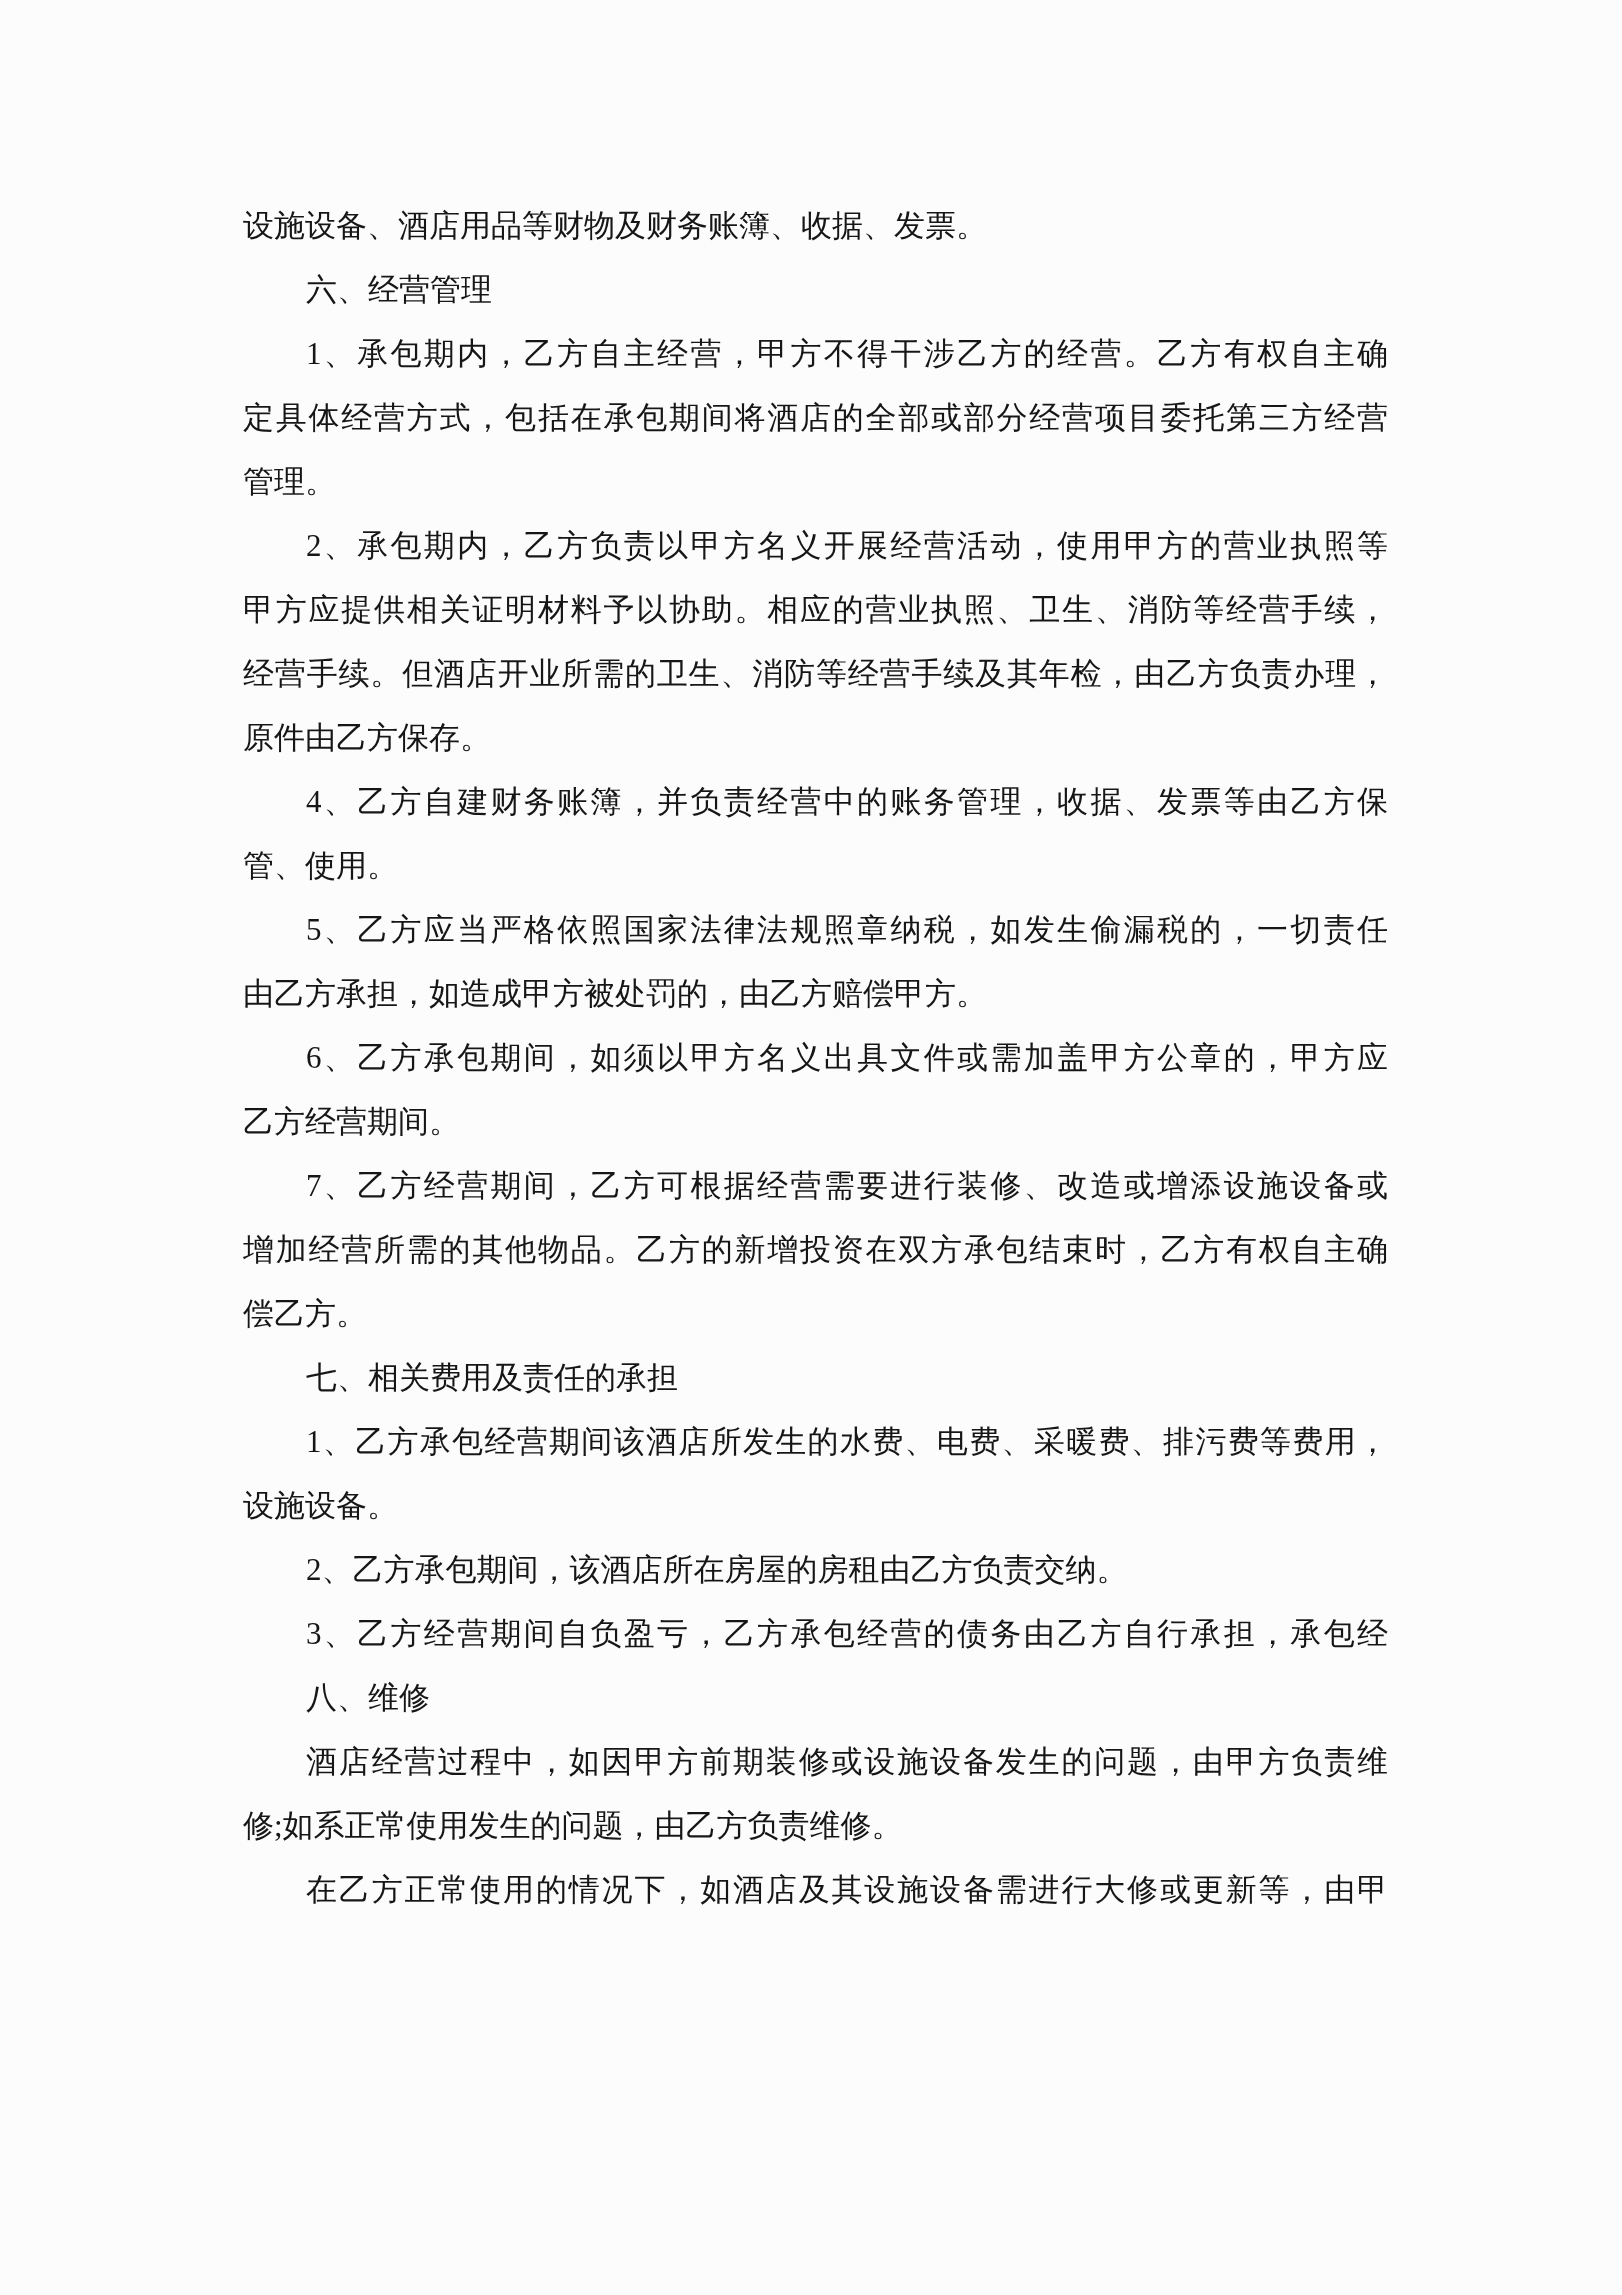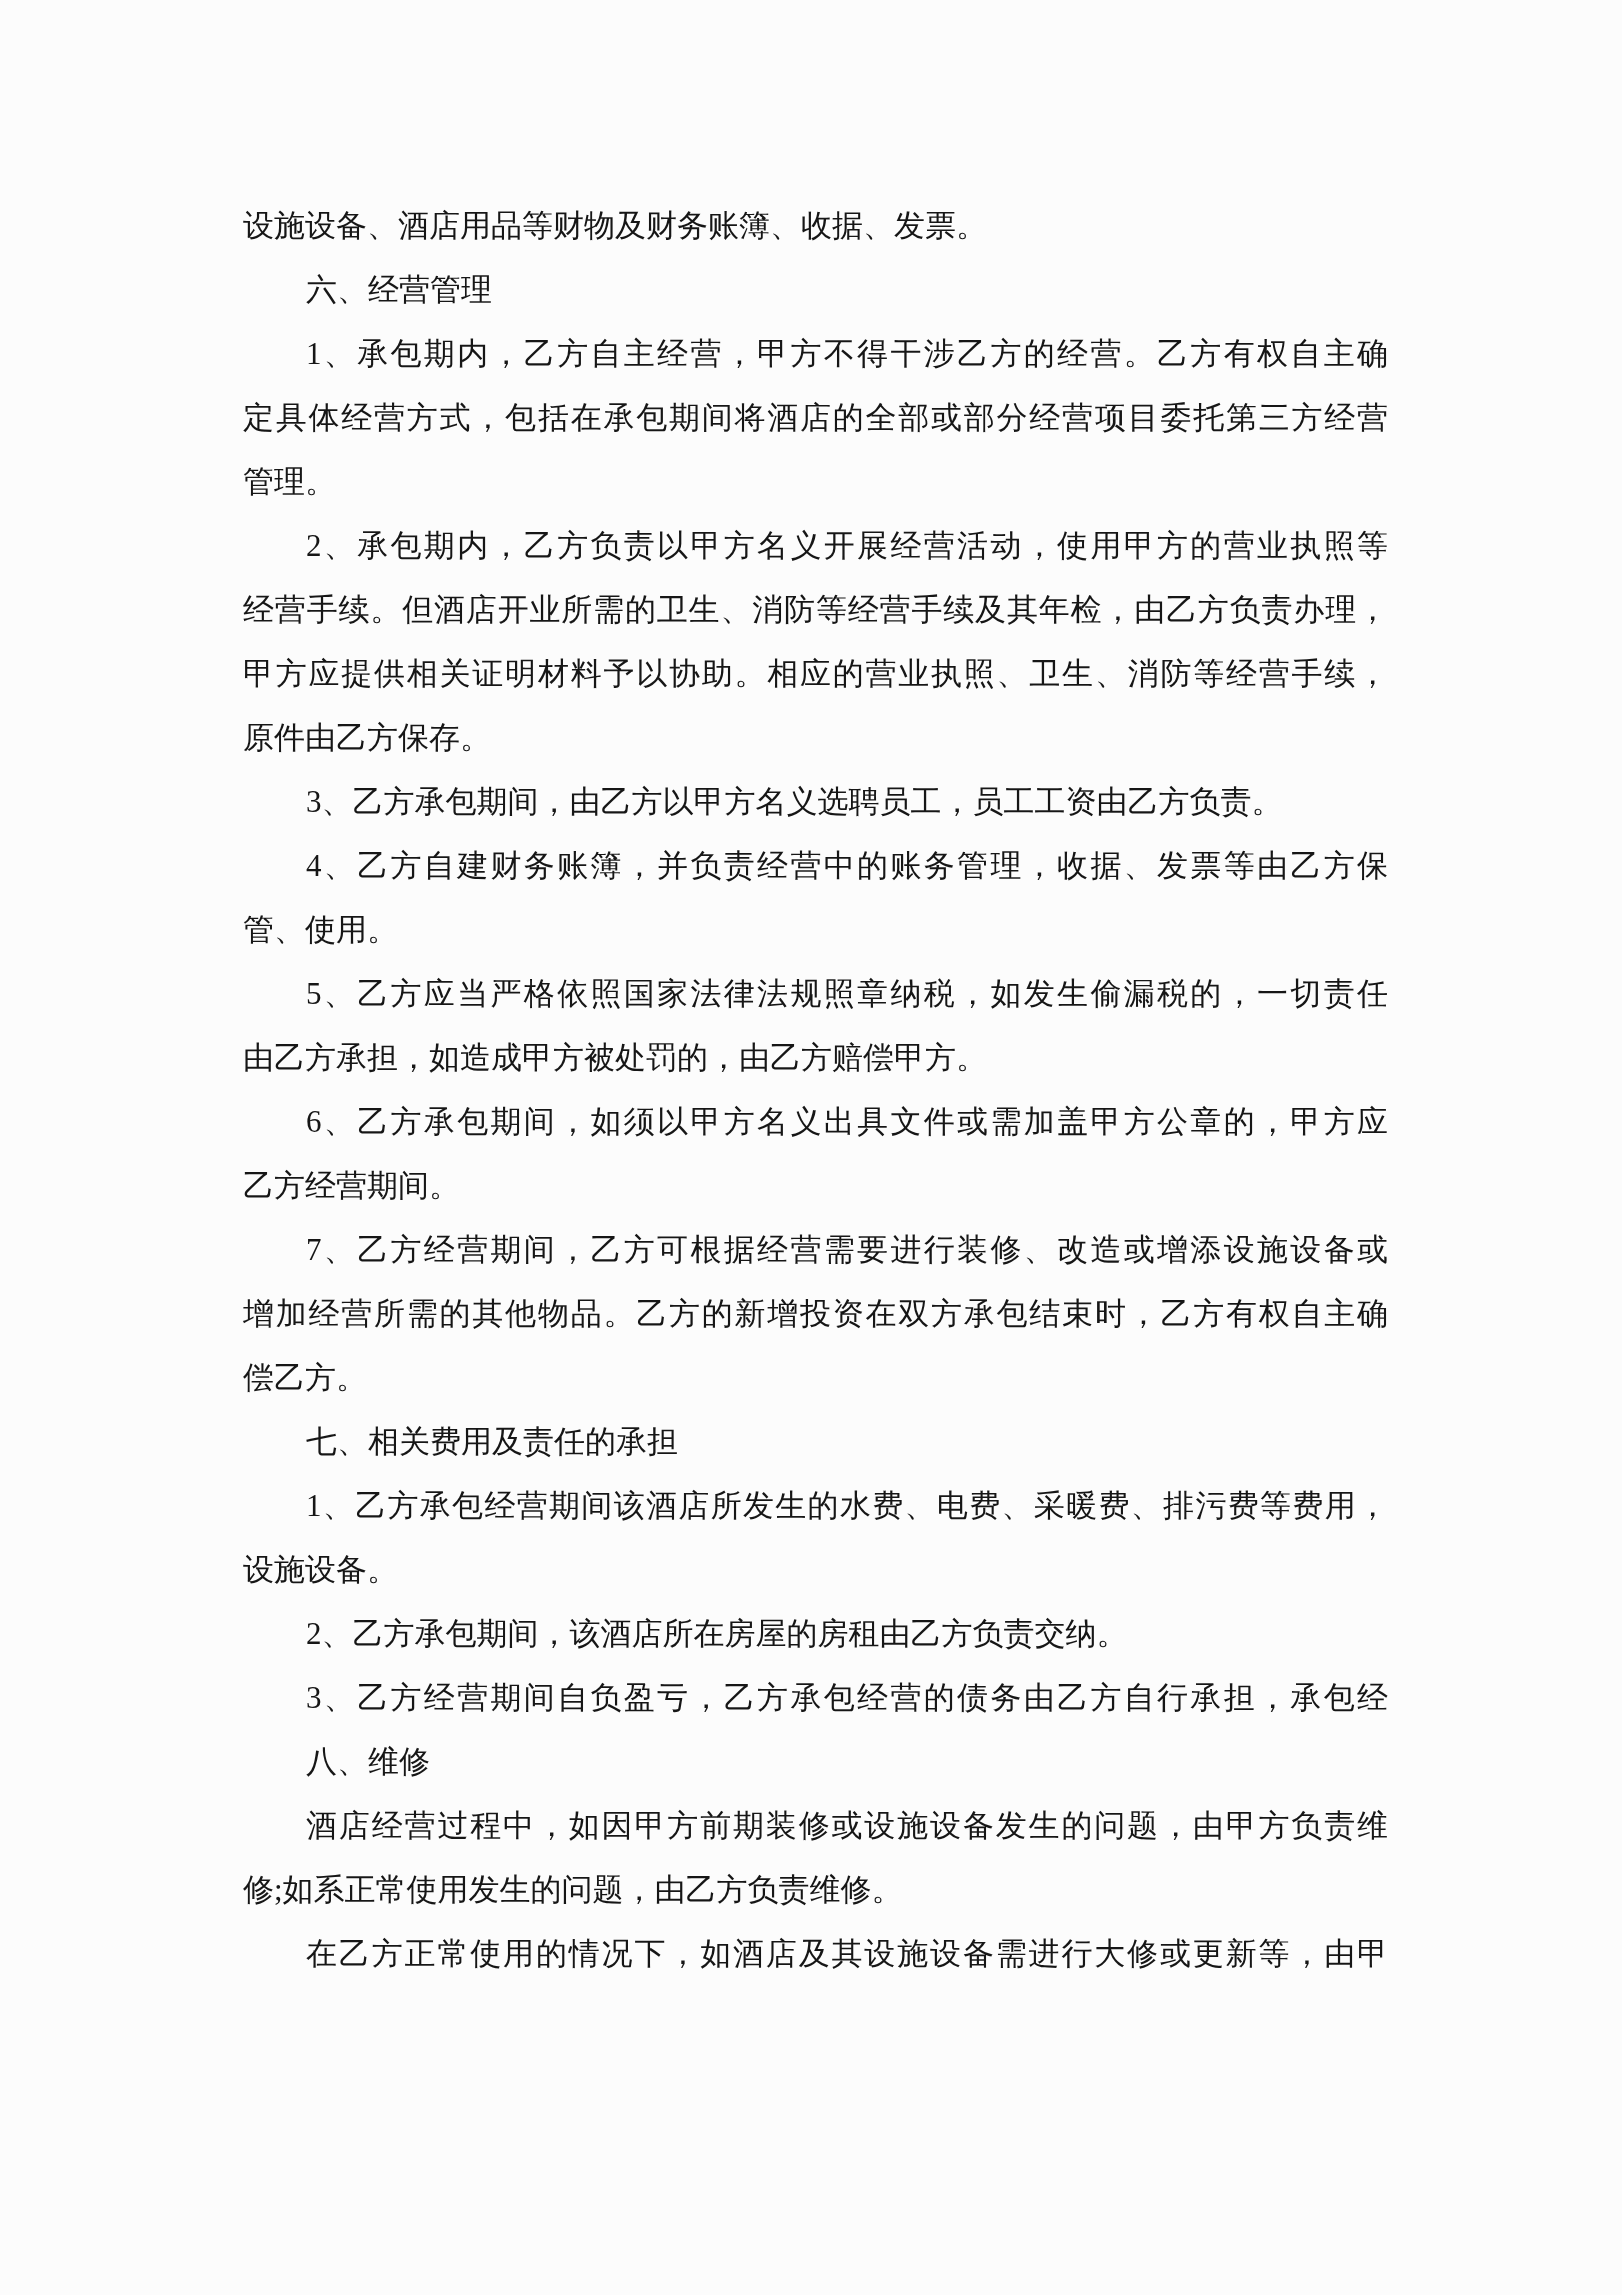--- a/index.html
+++ b/index.html
@@ -49,24 +49,23 @@
 <body>
 
 <div class="page">
   <div class="doc">
     <div class="ln">设施设备、酒店用品等财物及财务账簿、收据、发票。</div>
     <div class="ln in">六、经营管理</div>
     <div class="ln in fl">1、承包期内，乙方自主经营，甲方不得干涉乙方的经营。乙方有权自主确</div>
     <div class="ln fl">定具体经营方式，包括在承包期间将酒店的全部或部分经营项目委托第三方经营</div>
     <div class="ln">管理。</div>
     <div class="ln in fl">2、承包期内，乙方负责以甲方名义开展经营活动，使用甲方的营业执照等</div>
+    <div class="ln fl">甲方应提供相关证明材料予以协助。相应的营业执照、卫生、消防等经营手续，</div>
     <div class="ln fl">经营手续。但酒店开业所需的卫生、消防等经营手续及其年检，由乙方负责办理，</div>
-    <div class="ln fl">甲方应提供相关证明材料予以协助。相应的营业执照、卫生、消防等经营手续，</div>
     <div class="ln">原件由乙方保存。</div>
-    <div class="ln in">3、乙方承包期间，由乙方以甲方名义选聘员工，员工工资由乙方负责。</div>
     <div class="ln in fl">4、乙方自建财务账簿，并负责经营中的账务管理，收据、发票等由乙方保</div>
     <div class="ln">管、使用。</div>
     <div class="ln in fl">5、乙方应当严格依照国家法律法规照章纳税，如发生偷漏税的，一切责任</div>
     <div class="ln">由乙方承担，如造成甲方被处罚的，由乙方赔偿甲方。</div>
     <div class="ln in fl">6、乙方承包期间，如须以甲方名义出具文件或需加盖甲方公章的，甲方应</div>
     <div class="ln">乙方经营期间。</div>
     <div class="ln in fl">7、乙方经营期间，乙方可根据经营需要进行装修、改造或增添设施设备或</div>
     <div class="ln fl">增加经营所需的其他物品。乙方的新增投资在双方承包结束时，乙方有权自主确</div>
     <div class="ln">偿乙方。</div>
     <div class="ln in">七、相关费用及责任的承担</div>

